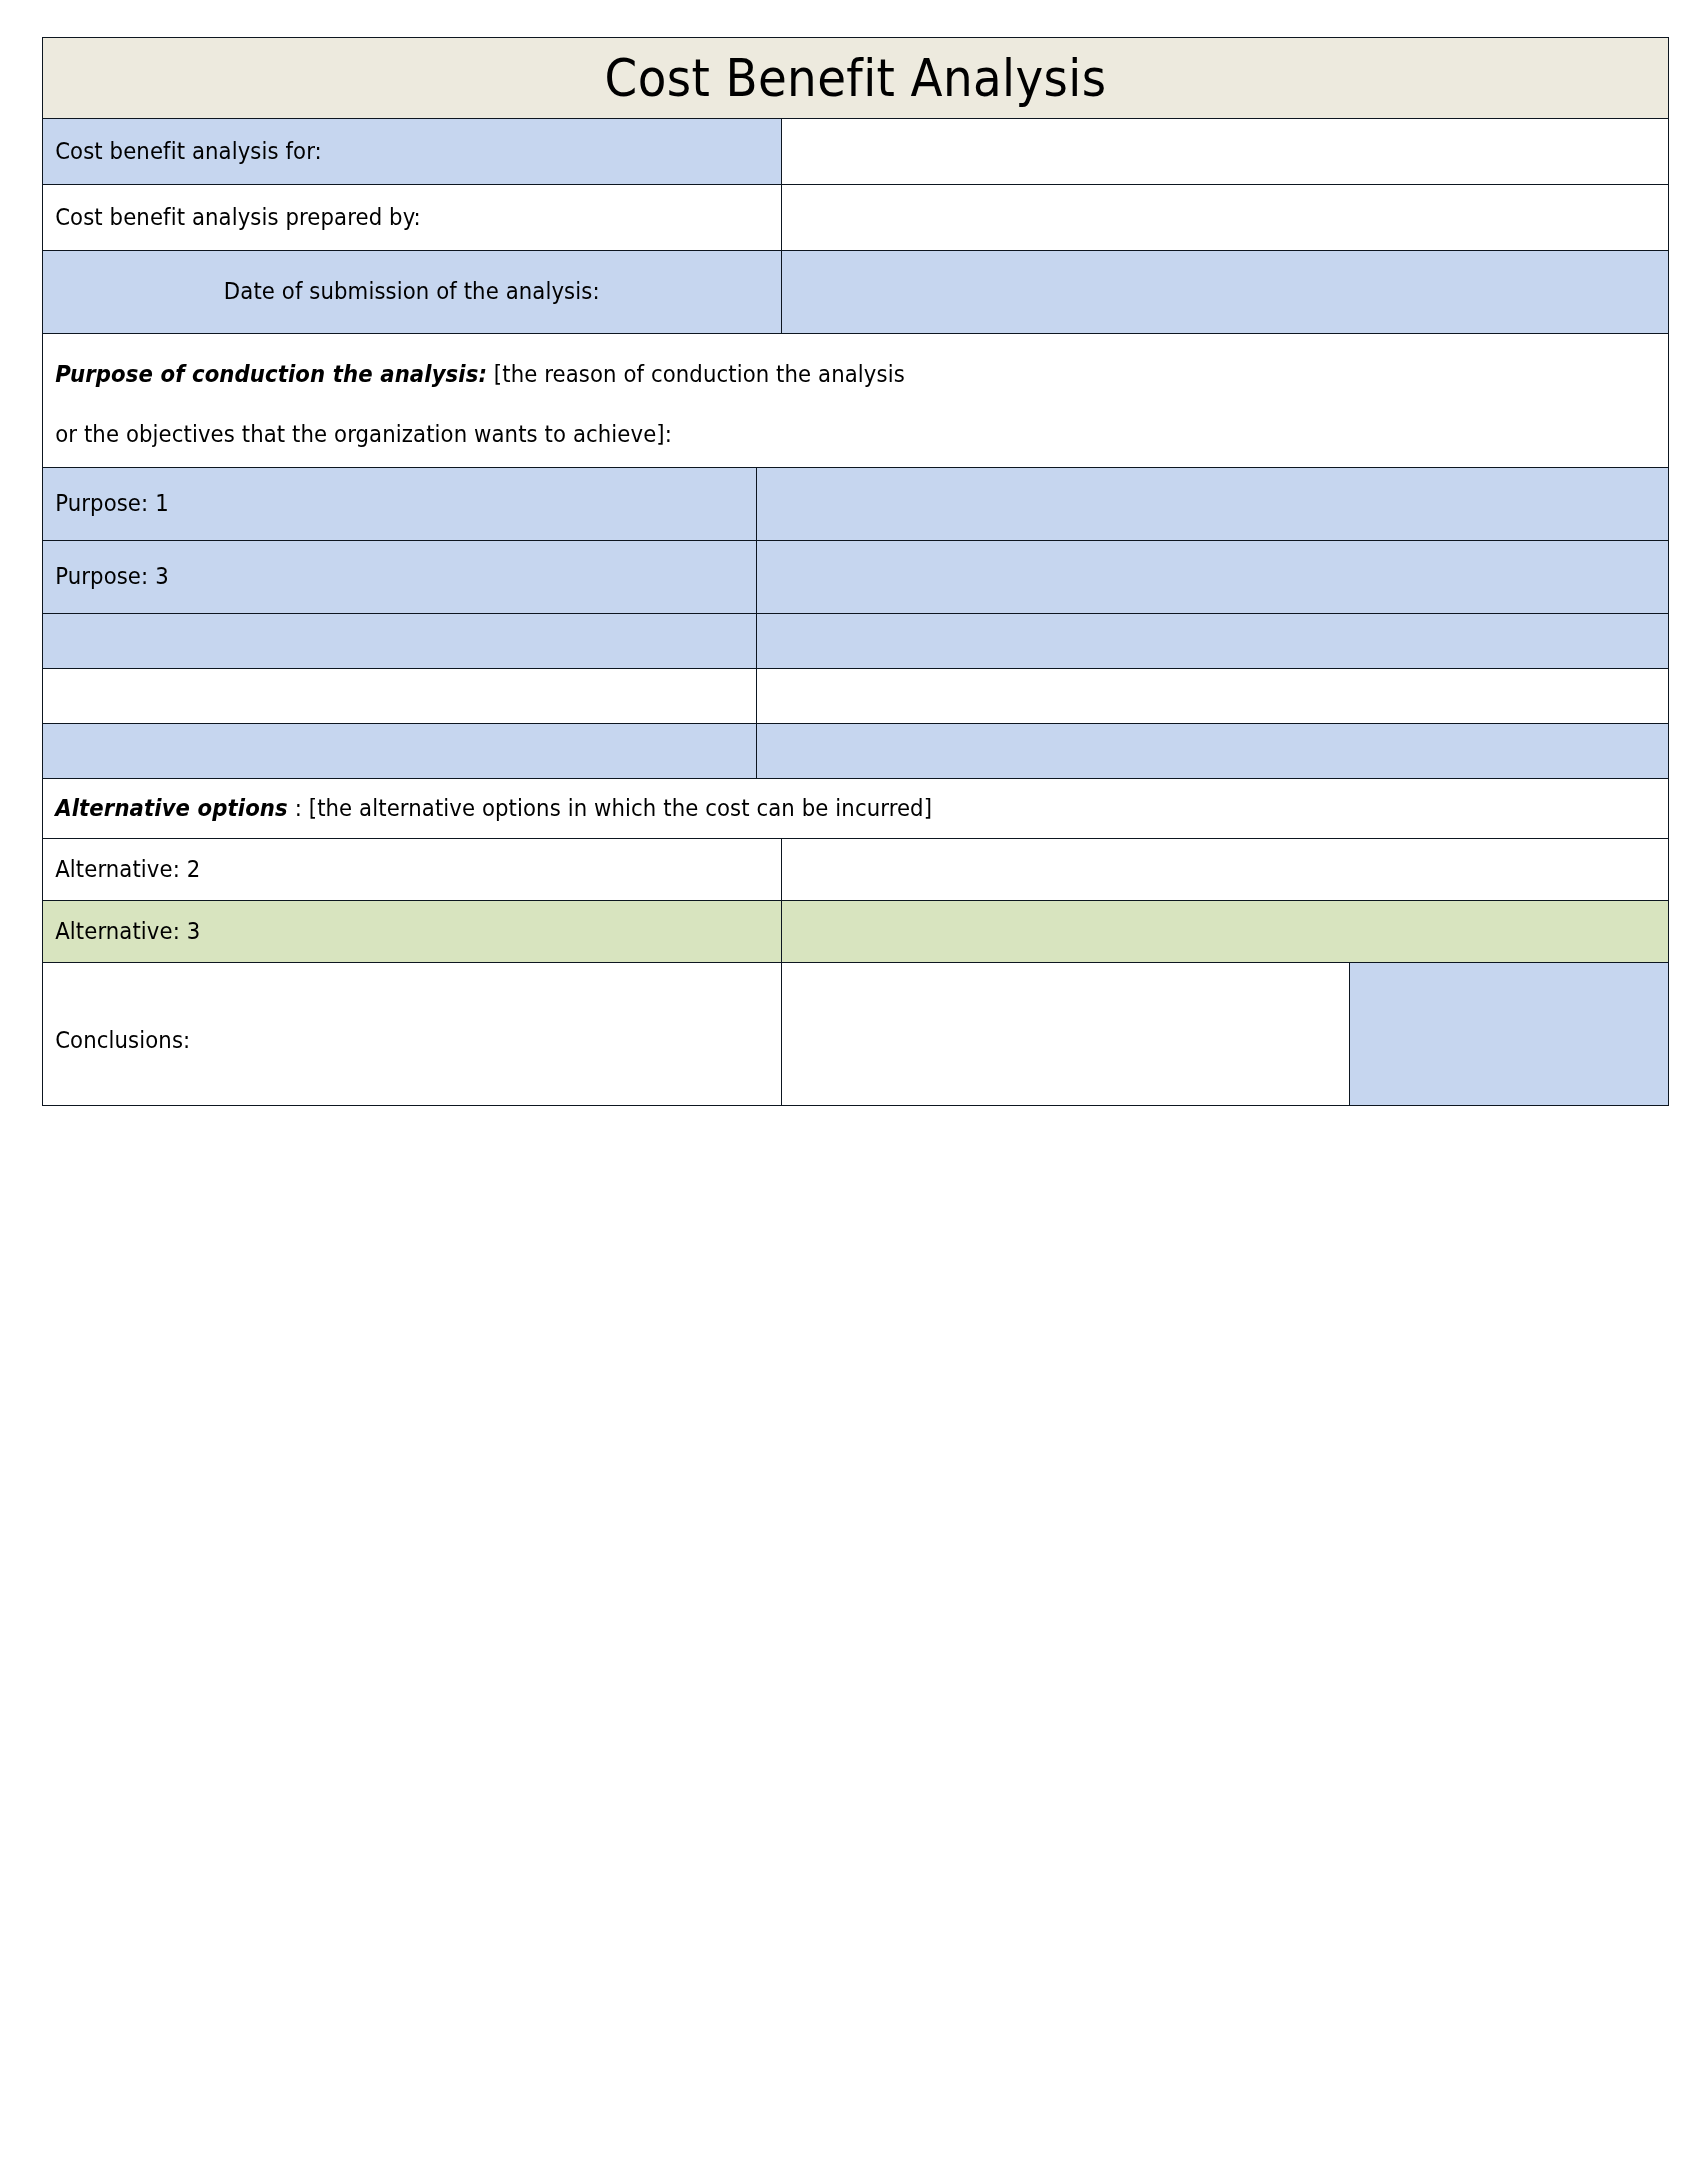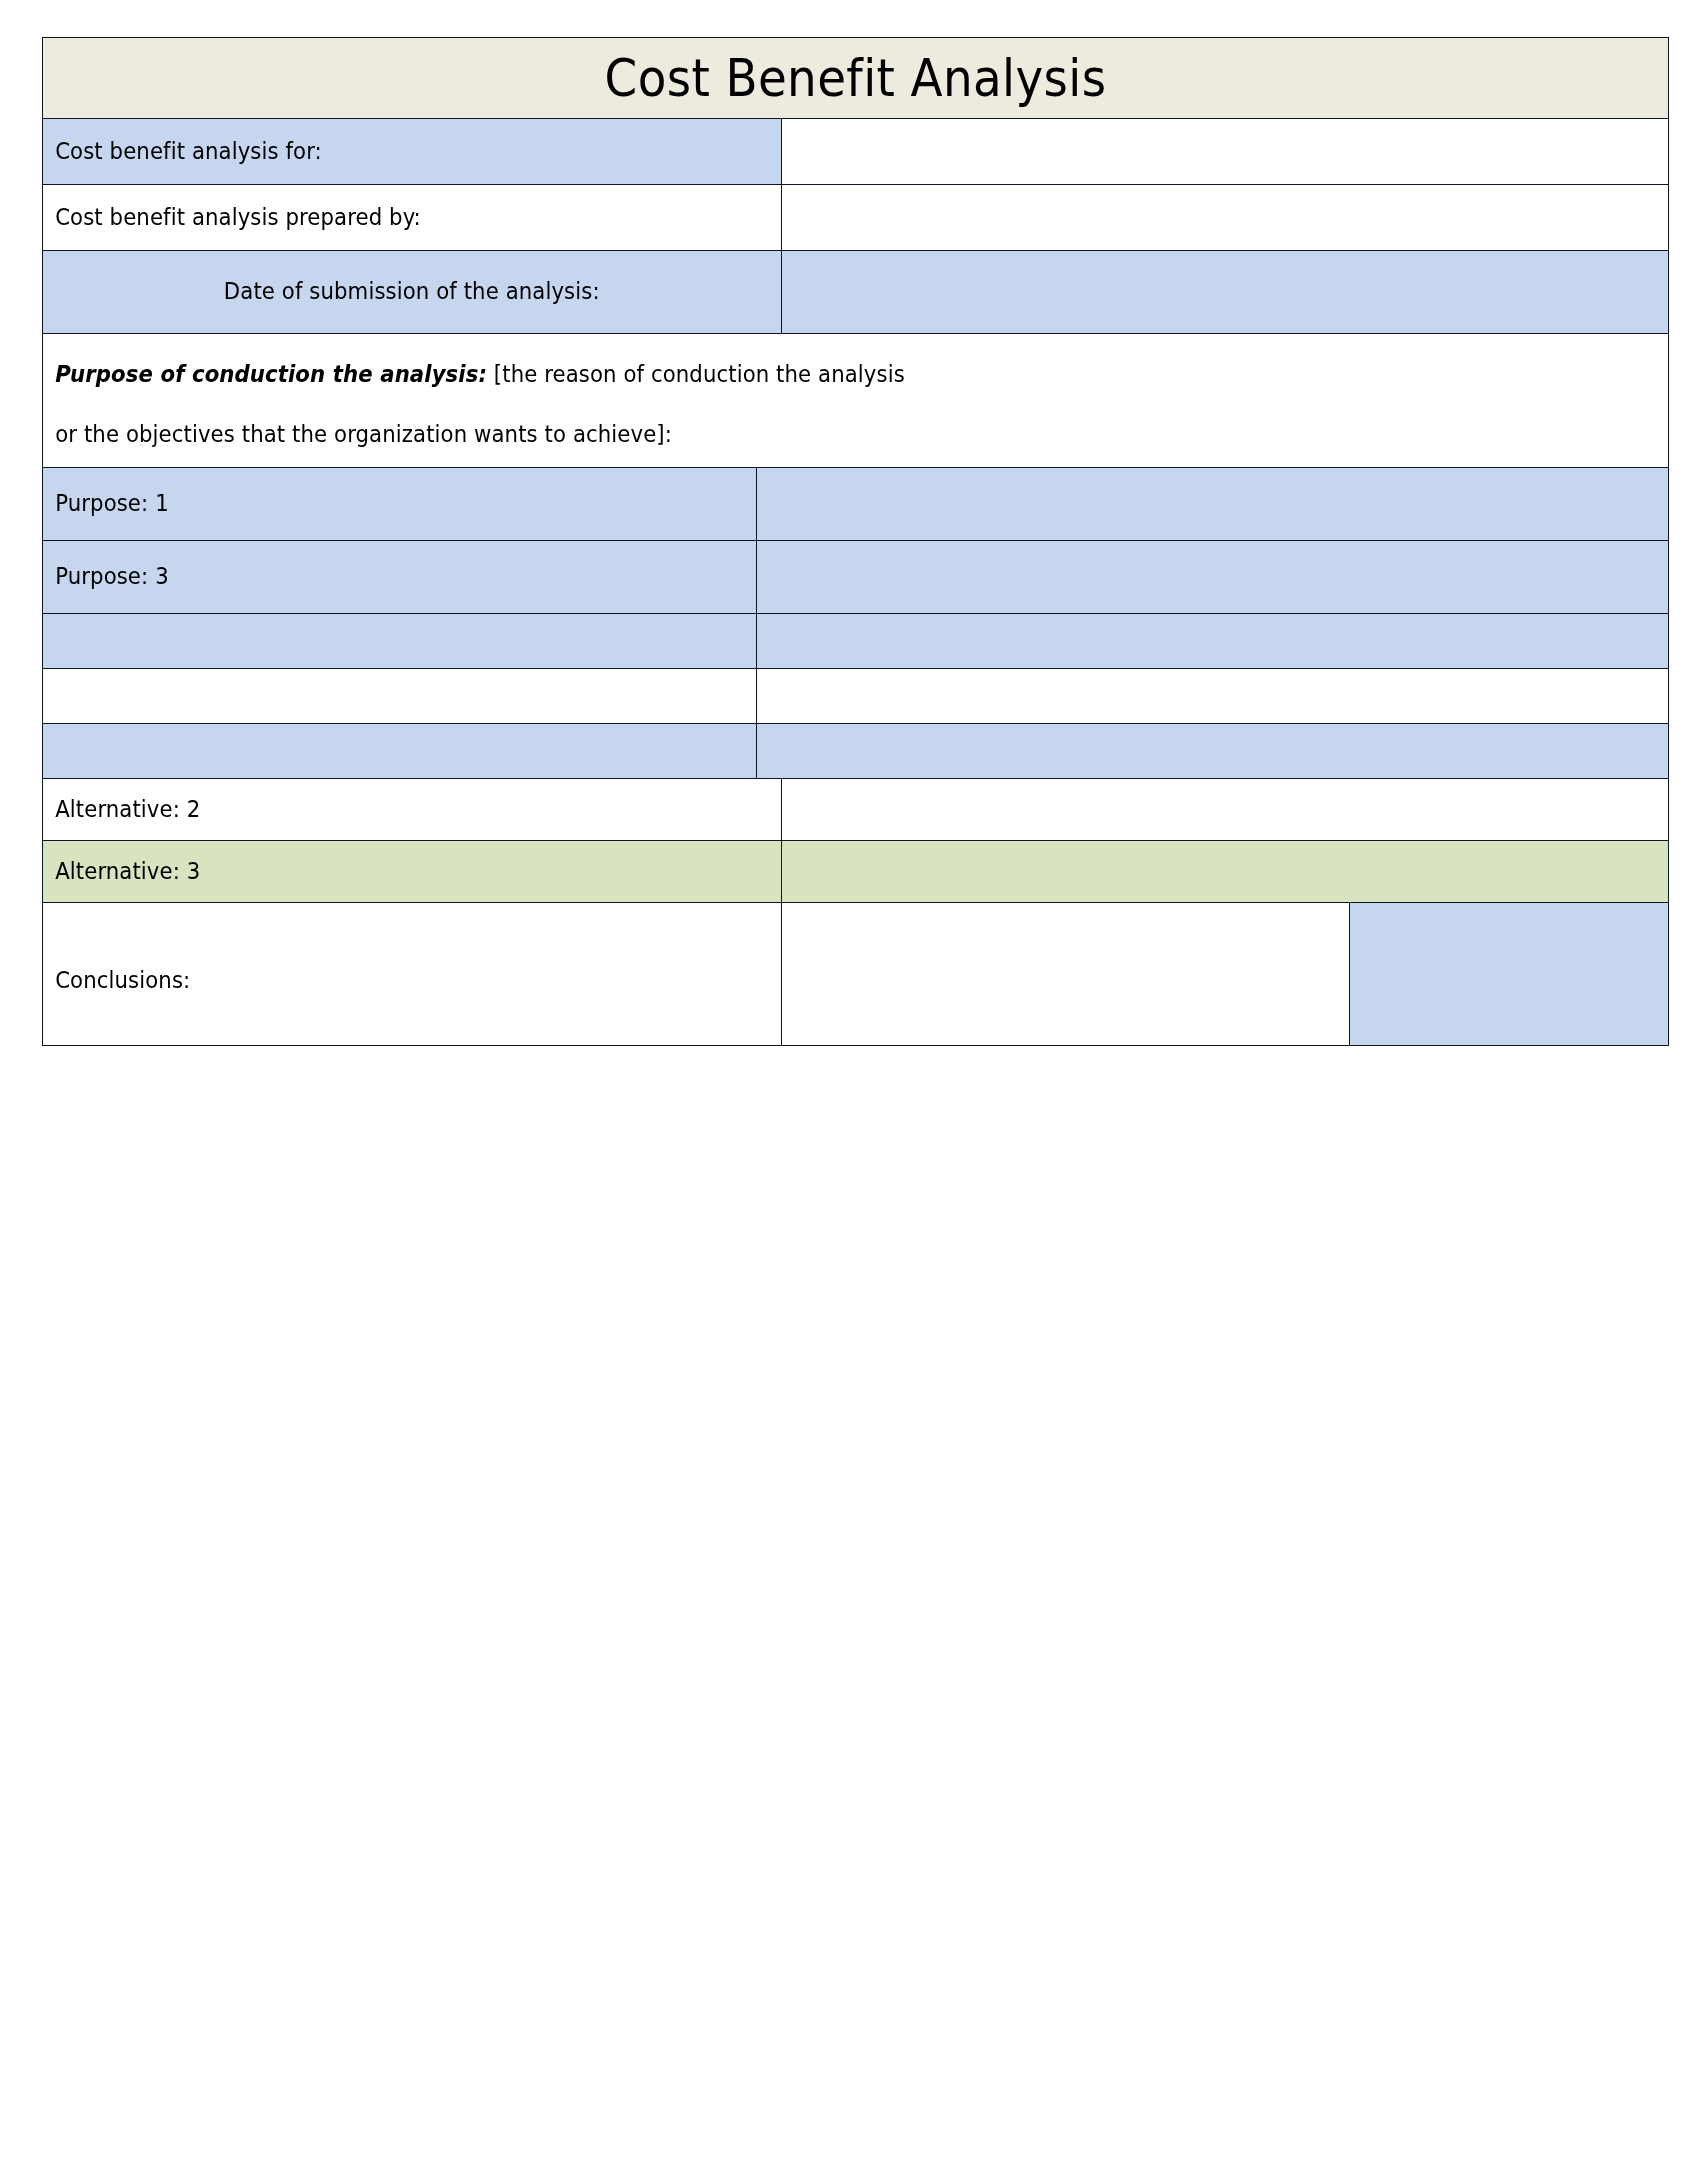--- a/index.html
+++ b/index.html
@@ -219,20 +219,25 @@
 
     <tr>
       <td class="r-costrow fill-blue">
         <span></span>
       </td>
       <td class="r-costrow fill-blue" colspan="4">
         <span></span>
       </td>
     </tr>
 
+    <tr>
+      <td class="r-altintro fill-white" colspan="5">
+        <b class="lead">Alternative options</b><span> : [the alternative options in which the cost can be incurred]</span>
+      </td>
+    </tr>
 
 
     <tr>
       <td class="r-alt fill-white" colspan="2">
         <span class="label-text">Alternative: 2</span>
       </td>
       <td class="r-alt fill-white" colspan="3">
         <span></span>
       </td>
     </tr>

